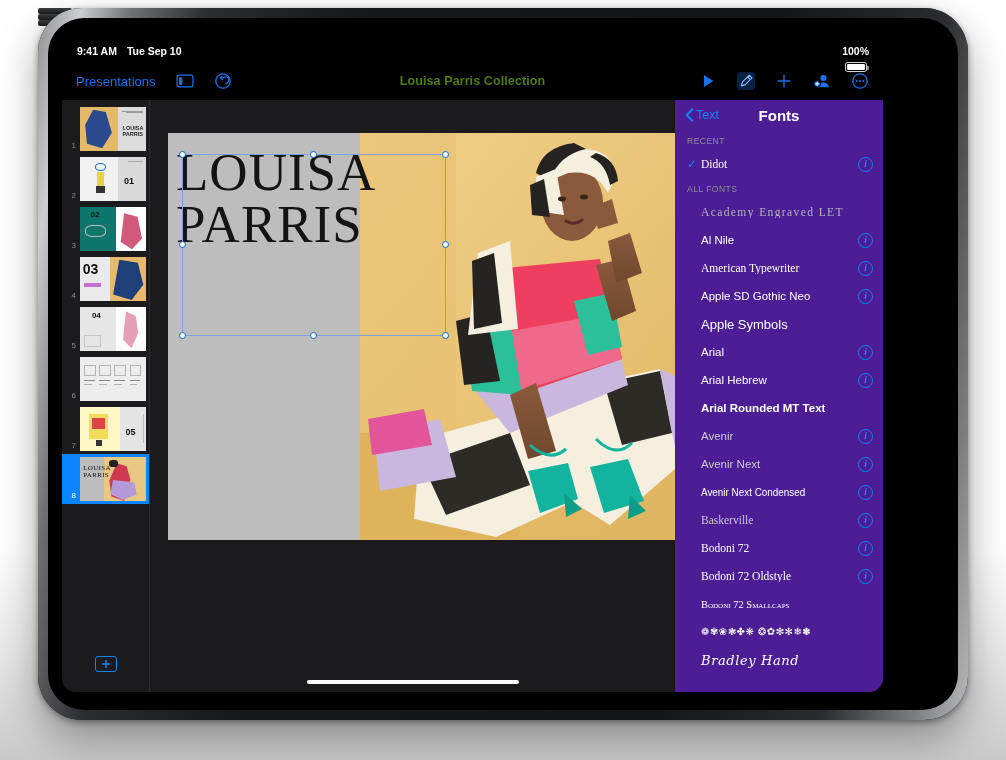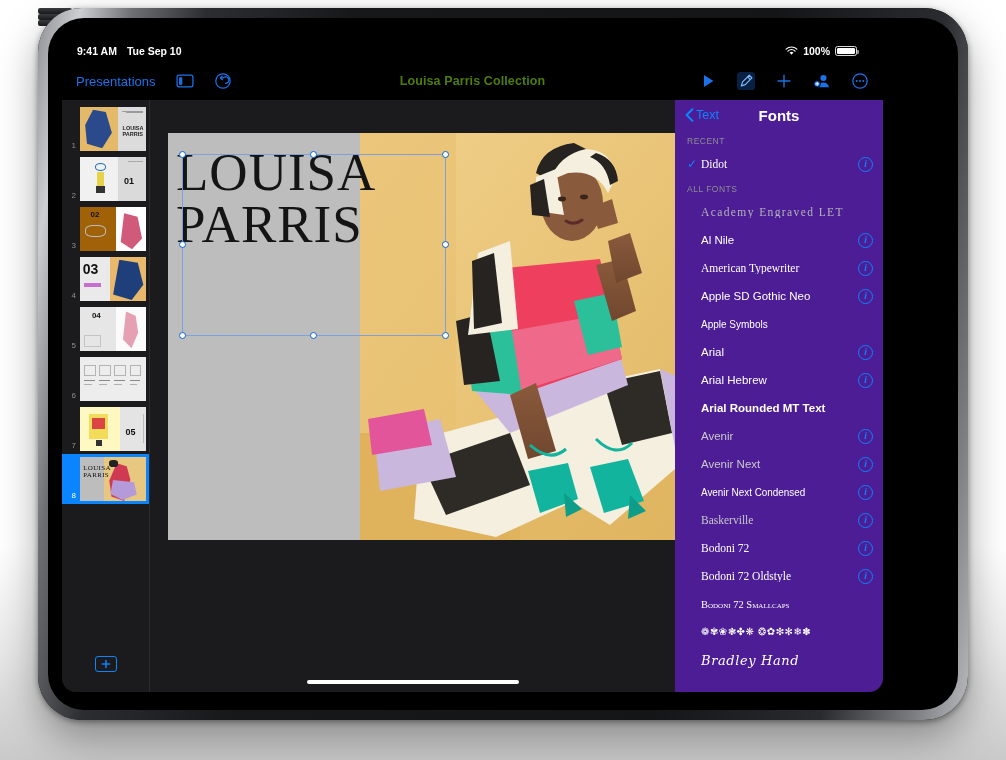--- a/index.html
+++ b/index.html
@@ -50,21 +50,21 @@
   #btn-top2 { left: 396px; top: 10px; width: 34px; height: 6px; background: linear-gradient(180deg,#3a3b3e,#18191b); border-radius: 2px;}
   #btn-top3 { left: 470px; top: 10px; width: 34px; height: 6px; background: linear-gradient(180deg,#3a3b3e,#18191b); border-radius: 2px;}
 
   
   #statusbar {
     position: absolute; left: 0; top: 0; width: 100%; height: 22px;
     color: #ffffff; font-size: 10.5px; font-weight: 600;
     display: flex; align-items: center;
   }
   #status-left { position: absolute; left: 15px; display: flex; gap: 10px; align-items: center; }
-  #status-right { position: absolute; right: 26px; display: flex; gap: 5px; align-items: center; }
+  #status-right { position: absolute; right: 14px; display: flex; gap: 5px; align-items: center; flex-direction: column; }
   .wifi-icon { display:inline-block; width: 13px; height: 10px; }
   .batt {
     width: 22px; height: 10px; border: 1px solid rgba(255,255,255,.85);
     border-radius: 2.5px; position: relative; display:inline-block;
   }
   .batt::after {
     content:''; position:absolute; right:-3px; top:3px; width:1.8px; height:4px;
     background: rgba(255,255,255,.55); border-radius: 0 1px 1px 0;
   }
   .batt > i { position:absolute; left:1px; top:1px; bottom:1px; width: 18px; background:#fff; border-radius:1.2px; display:block; }
@@ -184,21 +184,21 @@
   }
   .info-spacer { width:15px; flex:0 0 15px; }
 
   
   .f-serif      { font-family:"Liberation Serif", serif; }
   .f-sans       { font-family:"Liberation Sans", sans-serif; }
   .f-mono       { font-family:"Liberation Mono", monospace; letter-spacing: 1.2px; }
   .f-dim        { color:#c9c9cc; }
   .f-dimmer     { color:#b5b5ba; }
   .f-bold       { font-weight:700; }
-  .f-small      { font-size: 10px; }
+  .f-small      { font-size: 13px; }
   .f-smallcaps  { font-family:"Liberation Serif", serif; font-variant: small-caps; font-size: 10.5px; }
   .f-condensed  { font-family:"Liberation Sans", sans-serif; transform: scaleX(.86); transform-origin:left center; }
   .f-script     { font-family:"DejaVu Serif", serif; font-style: italic; font-size: 13px; letter-spacing:.6px; }
   .f-ornament   { font-family:"DejaVu Sans", sans-serif; font-size: 10px; line-height: 1.05; letter-spacing:.5px; }
   .f-spaced     { letter-spacing: 1.4px; }
 
   
   .mini { position:absolute; inset:0; background:#e9e9e9; }
 </style>
 </head>
@@ -323,21 +323,21 @@
               <div style="position:absolute;left:24%;top:66%;width:14%;height:16%;background:#333"></div>
               <div style="position:absolute;right:18%;top:44%;font:800 9px 'Liberation Sans',sans-serif;color:#111">01</div>
               <div style="position:absolute;right:4%;top:8%;width:24%;height:1px;background:#a8a8a8"></div>
             </div>
           </div>
         </div>
 
         <div class="thumb-row">
           <span class="thumb-num">3</span>
           <div class="thumb">
-            <div class="mini" style="background:#a16207">
+            <div class="mini" style="background:#0f766e">
               <div style="position:absolute;right:0;top:0;width:46%;height:100%;background:#fff"></div>
               <div style="position:absolute;right:6%;top:14%;width:34%;height:82%;background:#d15a7a;clip-path:polygon(20% 0,80% 10%,100% 70%,55% 100%,5% 80%)"></div>
               <div style="position:absolute;left:16%;top:6%;font:800 8px 'Liberation Sans',sans-serif;color:#111">02</div>
               <div style="position:absolute;left:8%;top:42%;width:32%;height:26%;border:1px solid #bbb;border-radius:40%"></div>
             </div>
           </div>
         </div>
 
         <div class="thumb-row">
           <span class="thumb-num">4</span>

